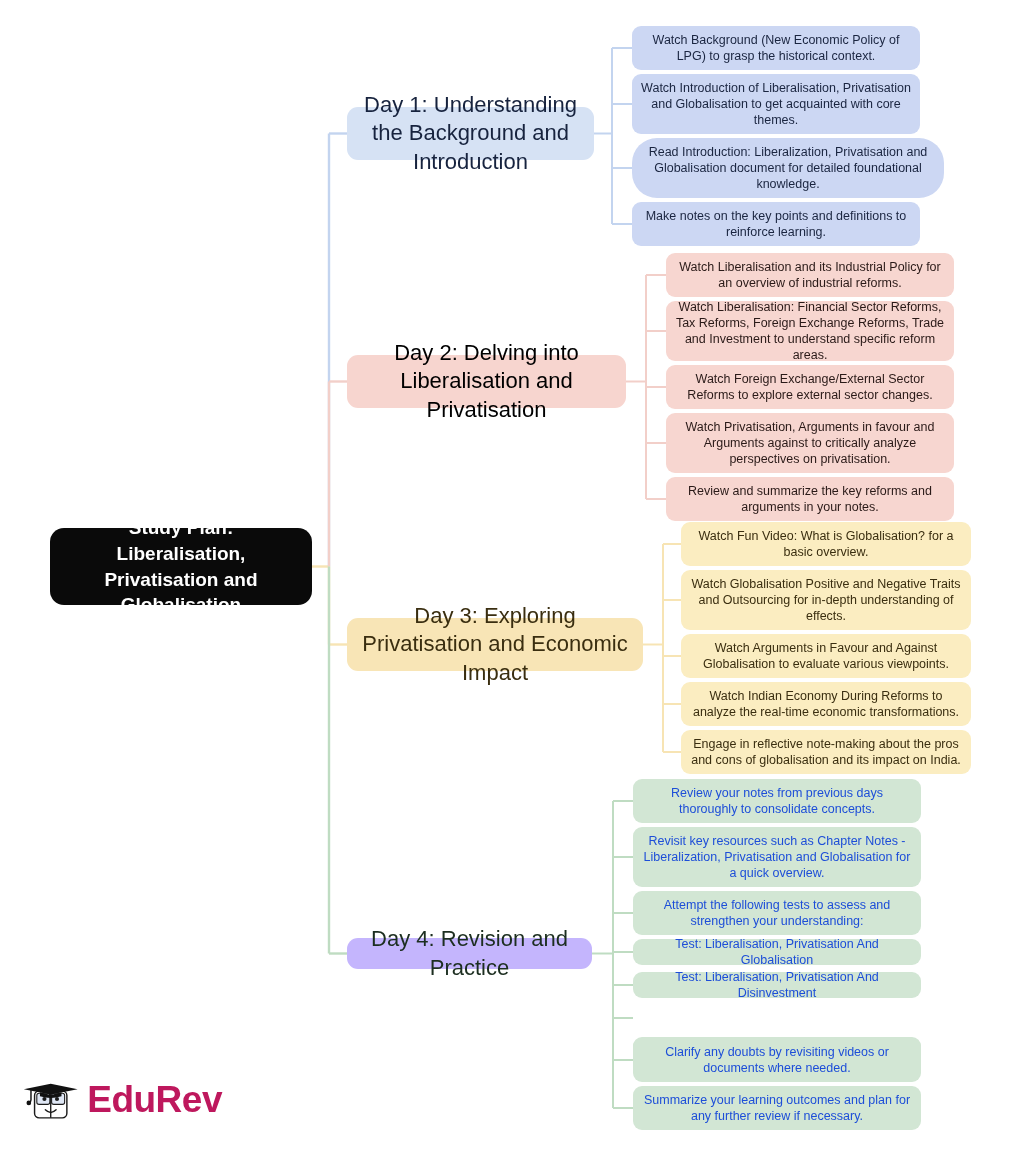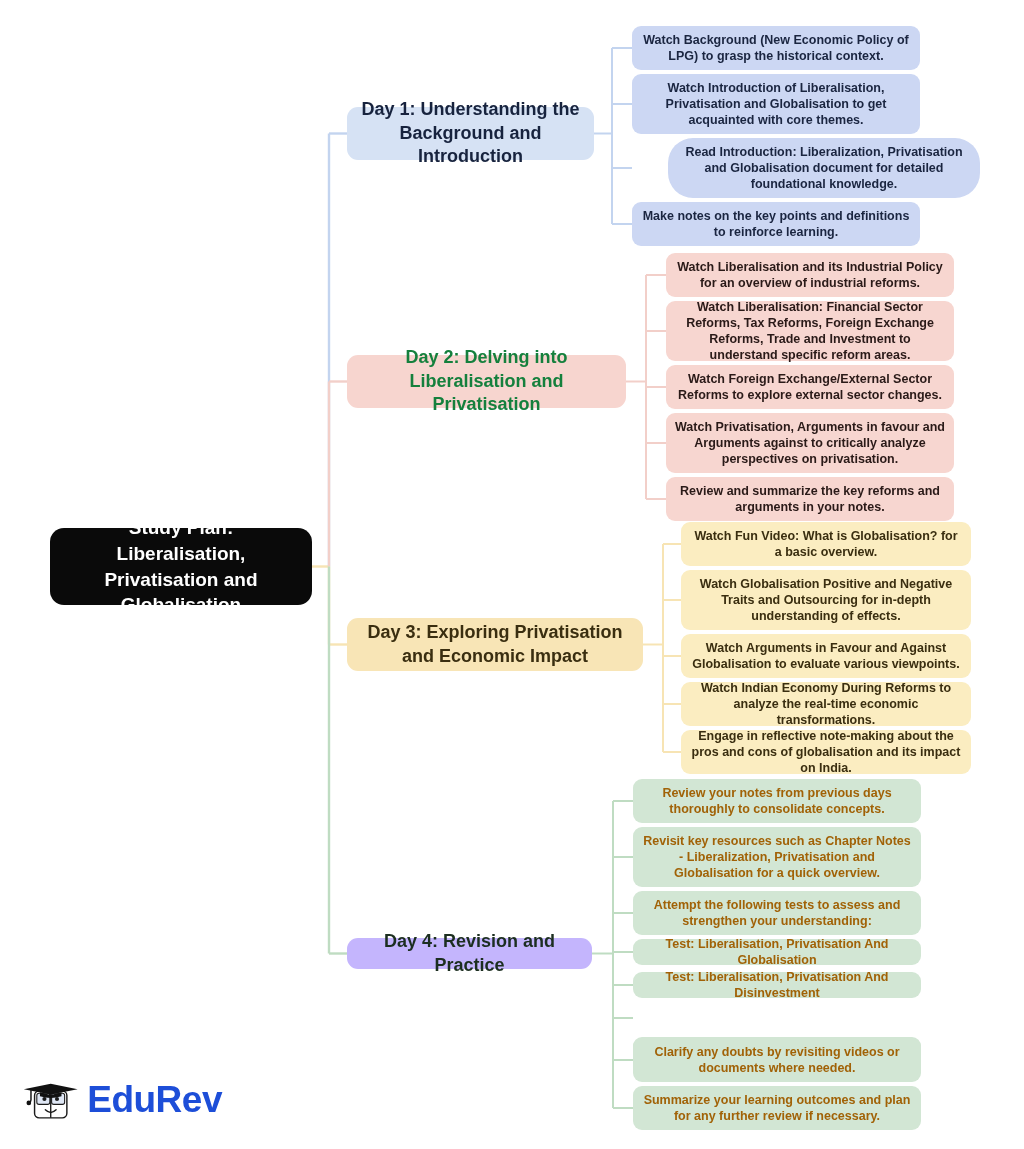--- a/index.html
+++ b/index.html
@@ -33,66 +33,65 @@
   .node {
     position: absolute;
     box-sizing: border-box;
     display: flex;
     align-items: center;
     justify-content: center;
     text-align: center;
     border-radius: 9px;
     line-height: 1.28;
     padding: 12px 9px;
-    font-weight: bold;
   }
 
   .node-root {
     background: #0a0a0a;
     color: #ffffff;
     font-size: 19px;
     font-weight: bold;
     border-radius: 14px;
     line-height: 1.35;
     padding: 8px 12px;
   }
 
   .node-branch {
-    font-size: 18px;
+    font-size: 22px;
     border-radius: 11px;
     line-height: 1.3;
   }
   .node-branch.c-blue  { background: #d6e2f4; color: #17233e; }
-  .node-branch.c-pink  { background: #f7d5cf; color: #15803d; }
+  .node-branch.c-pink  { background: #f7d5cf; color: #000000; }
   .node-branch.c-yellow{ background: #f8e5b6; color: #3a2e10; }
   .node-branch.c-green { background: #c4b5fd; color: #1c2e20; }
 
   .node-leaf {
     font-size: 12.5px;
   }
   .node-leaf.c-blue  { background: #ccd7f3; color: #1a2540; }
   .node-leaf.c-pink  { background: #f7d6d0; color: #2a1a18; }
   .node-leaf.c-yellow{ background: #fbedc1; color: #3a2e10; }
-  .node-leaf.c-green { background: #d2e6d4; color: #a16207; }
+  .node-leaf.c-green { background: #d2e6d4; color: #1d4ed8; }
 
   #logo {
     position: absolute;
     left: 22px;
     top: 1068px;
     width: 200px;
     height: 62px;
     display: flex;
     align-items: center;
     gap: 6px;
   }
   #logo-mark { width: 66px; height: 62px; display:block; }
   #logo-text {
     font-size: 37px;
     font-weight: bold;
-    color: #1d4ed8;
+    color: #be185d;
     letter-spacing: -0.5px;
     line-height: 1;
   }
 </style>
 </head>
 <body>
 
 <div id="mindmap">
   <svg id="edges" viewBox="0 0 1024 1149">
       <path d="M312 566.5 H329" stroke="#f7e4b4" stroke-width="2.4" fill="none" stroke-linecap="butt"></path>
@@ -133,21 +132,21 @@
       <path d="M613 985 H633" stroke="#bfdcc2" stroke-width="2" fill="none" stroke-linecap="butt"></path>
       <path d="M613 1018 H633" stroke="#bfdcc2" stroke-width="2" fill="none" stroke-linecap="butt"></path>
       <path d="M613 1060 H633" stroke="#bfdcc2" stroke-width="2" fill="none" stroke-linecap="butt"></path>
       <path d="M613 1108 H633" stroke="#bfdcc2" stroke-width="2" fill="none" stroke-linecap="butt"></path>
     </svg>
   <div id="nodes-layer">
       <div class="node node-root" style="left: 50px; top: 528px; width: 262px; min-height: 77px; height: 77px;">Study Plan: Liberalisation, Privatisation and Globalisation</div>
       <div class="node node-branch c-blue" style="left: 347px; top: 107px; width: 247px; min-height: 53px; height: 53px;">Day 1: Understanding the Background and Introduction</div>
       <div class="node node-leaf c-blue" style="left: 632px; top: 26px; width: 288px; min-height: 44px; height: 44px;">Watch Background (New Economic Policy of LPG) to grasp the historical context.</div>
       <div class="node node-leaf c-blue" style="left: 632px; top: 74px; width: 288px; min-height: 60px; height: 60px;">Watch Introduction of Liberalisation, Privatisation and Globalisation to get acquainted with core themes.</div>
-      <div class="node node-leaf c-blue" style="left: 668px; top: 138px; width: 312px; min-height: 60px; height: 60px; border-radius: 25px;">Read Introduction: Liberalization, Privatisation and Globalisation document for detailed foundational knowledge.</div>
+      <div class="node node-leaf c-blue" style="left: 632px; top: 138px; width: 312px; min-height: 60px; height: 60px; border-radius: 25px;">Read Introduction: Liberalization, Privatisation and Globalisation document for detailed foundational knowledge.</div>
       <div class="node node-leaf c-blue" style="left: 632px; top: 202px; width: 288px; min-height: 44px; height: 44px;">Make notes on the key points and definitions to reinforce learning.</div>
       <div class="node node-branch c-pink" style="left: 347px; top: 355px; width: 279px; min-height: 53px; height: 53px;">Day 2: Delving into Liberalisation and Privatisation</div>
       <div class="node node-leaf c-pink" style="left: 666px; top: 253px; width: 288px; min-height: 44px; height: 44px;">Watch Liberalisation and its Industrial Policy for an overview of industrial reforms.</div>
       <div class="node node-leaf c-pink" style="left: 666px; top: 301px; width: 288px; min-height: 60px; height: 60px;">Watch Liberalisation: Financial Sector Reforms, Tax Reforms, Foreign Exchange Reforms, Trade and Investment to understand specific reform areas.</div>
       <div class="node node-leaf c-pink" style="left: 666px; top: 365px; width: 288px; min-height: 44px; height: 44px;">Watch Foreign Exchange/External Sector Reforms to explore external sector changes.</div>
       <div class="node node-leaf c-pink" style="left: 666px; top: 413px; width: 288px; min-height: 60px; height: 60px;">Watch Privatisation, Arguments in favour and Arguments against to critically analyze perspectives on privatisation.</div>
       <div class="node node-leaf c-pink" style="left: 666px; top: 477px; width: 288px; min-height: 44px; height: 44px;">Review and summarize the key reforms and arguments in your notes.</div>
       <div class="node node-branch c-yellow" style="left: 347px; top: 618px; width: 296px; min-height: 53px; height: 53px;">Day 3: Exploring Privatisation and Economic Impact</div>
       <div class="node node-leaf c-yellow" style="left: 681px; top: 522px; width: 290px; min-height: 44px; height: 44px;">Watch Fun Video: What is Globalisation? for a basic overview.</div>
       <div class="node node-leaf c-yellow" style="left: 681px; top: 570px; width: 290px; min-height: 60px; height: 60px;">Watch Globalisation Positive and Negative Traits and Outsourcing for in-depth understanding of effects.</div>

